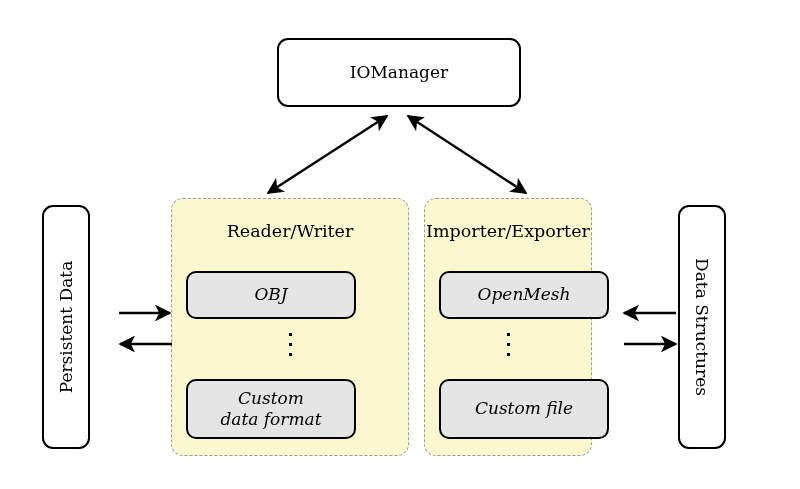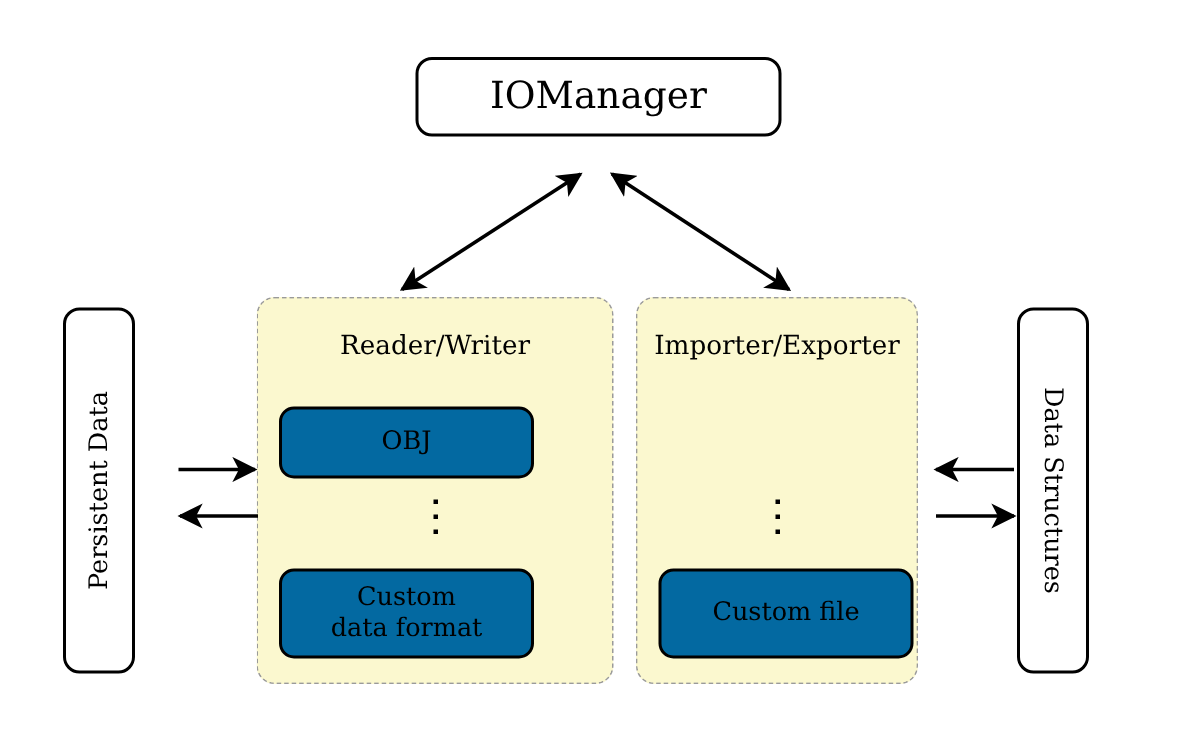--- a/index.html
+++ b/index.html
@@ -29,22 +29,22 @@
     text-align: center;
     color: #000000;
     line-height: 1.22;
   }
 
   
   #io-manager {
     left: 277px;
     top: 38px;
     width: 244px;
-    height: 53px;
-    font-size: 25px;
+    height: 69px;
+    font-size: 17px;
     border-radius: 11px;
   }
 
   
   .side-box {
     position: absolute;
     box-sizing: border-box;
     border: 2.5px solid #000000;
     border-radius: 11px;
     background: #ffffff;
@@ -82,50 +82,51 @@
   }
   #reader-writer-panel {
     left: 171px;
     top: 198px;
     width: 238px;
     height: 258px;
   }
   #importer-exporter-panel {
     left: 424px;
     top: 198px;
-    width: 188px;
+    width: 168px;
     height: 258px;
   }
   .group-title {
     position: absolute;
     left: 0;
     right: 0;
     top: 22px;
     text-align: center;
     font-size: 17.5px;
     color: #000000;
     white-space: nowrap;
   }
 
   
   .inner-node {
     position: absolute;
     box-sizing: border-box;
     border: 2.5px solid #000000;
     border-radius: 10px;
-    background: #0369a1;
+    background: #e5e5e5;
     display: flex;
     align-items: center;
     justify-content: center;
     text-align: center;
     font-size: 17px;
     color: #000000;
     line-height: 1.25;
     left: 14px;
     width: 170px;
+    font-style: italic;
   }
   .inner-node.top    { top: 72px;  height: 48px; }
   .inner-node.bottom { top: 180px; height: 60px; }
 
   
   .vdots {
     position: absolute;
     left: 0;
     right: 0;
     top: 134px;
@@ -185,20 +186,23 @@
       <span>
         <span>Custom</span><br>
         <span>data format</span>
       </span>
     </div>
   </div>
 
   <div class="group-panel" id="importer-exporter-panel">
     <div class="group-title">Importer/Exporter</div>
 
+    <div class="inner-node top">
+      <span>OpenMesh</span>
+    </div>
 
     <div class="vdots">
       <i></i>
         <i></i>
         <i></i>
     </div>
 
     <div class="inner-node bottom">
       <span>
         <span>Custom file</span><br>

